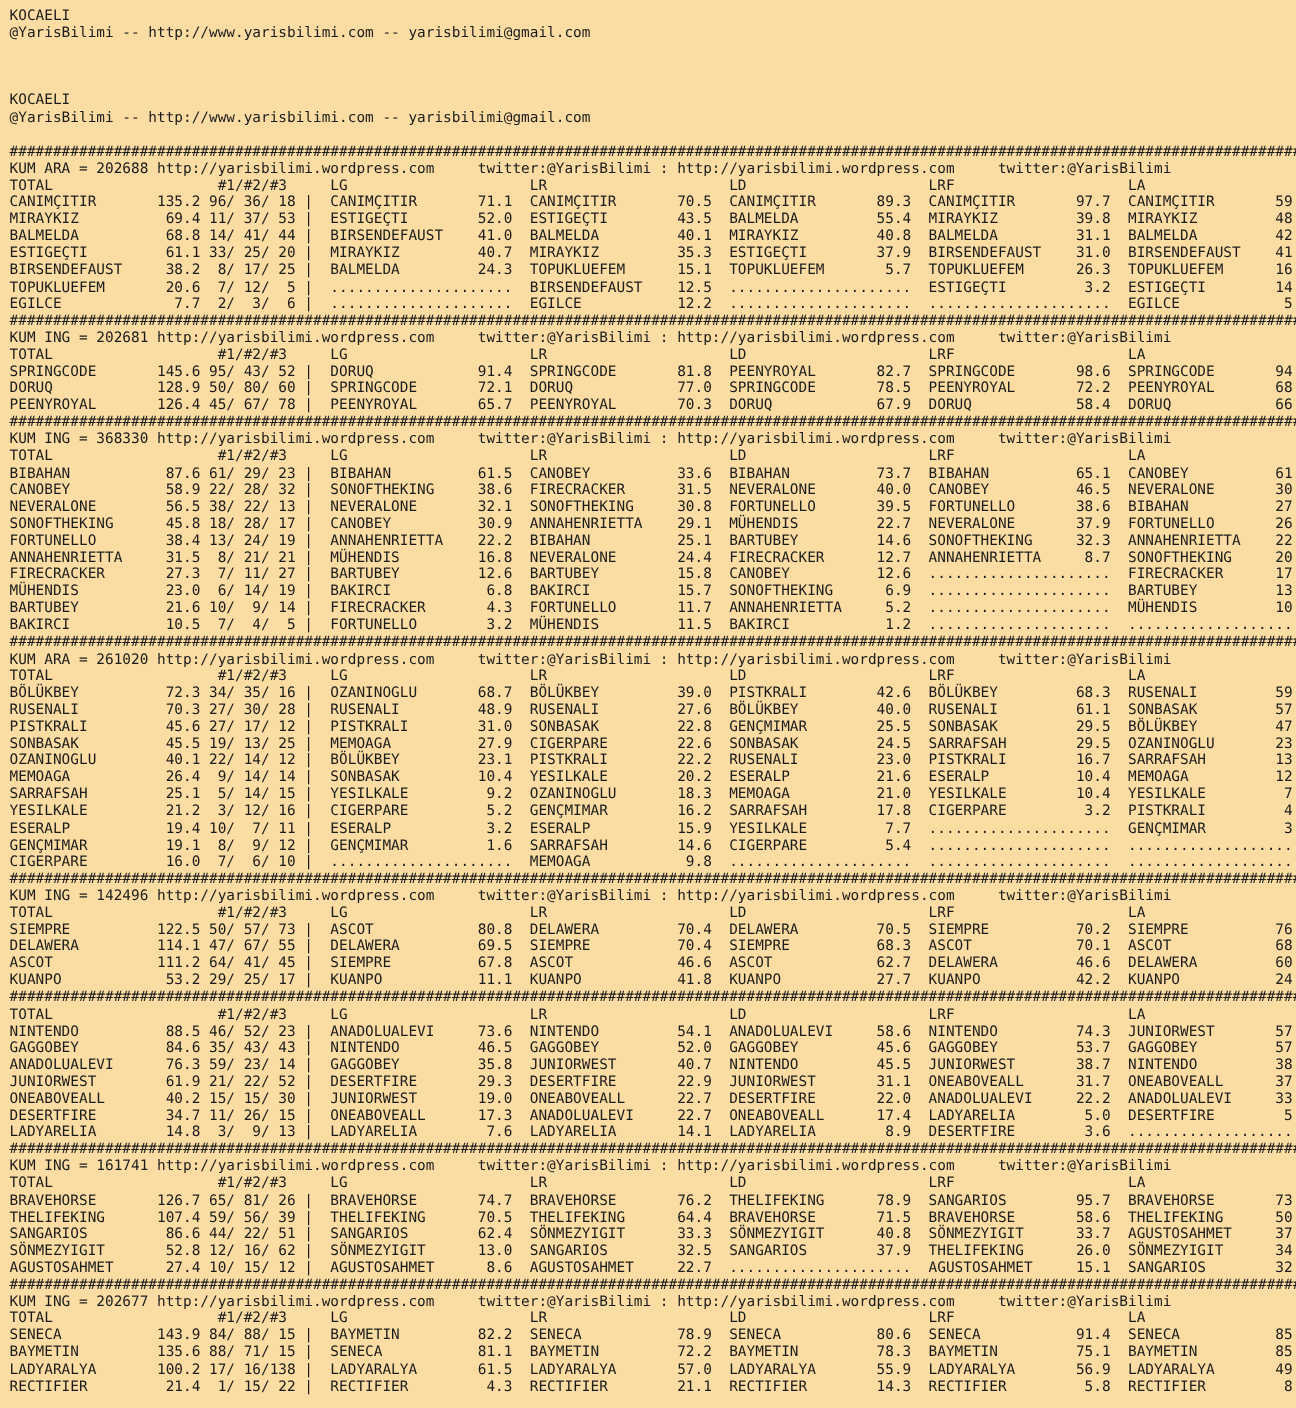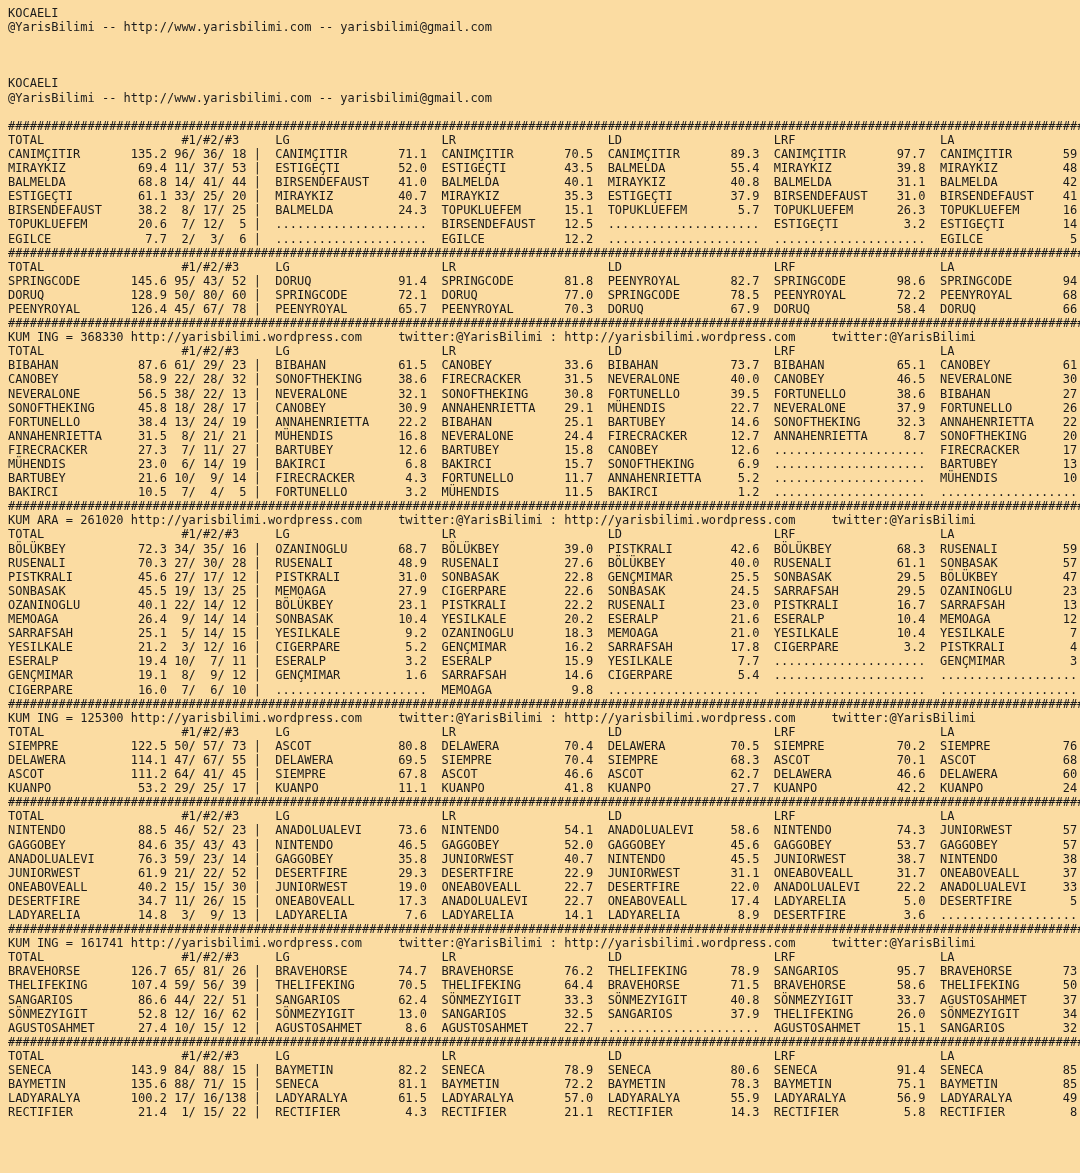--- a/index.html
+++ b/index.html
@@ -23,29 +23,31 @@
 <div class="screen" id="screen">
     <div class="line">KOCAELI</div>
     <div class="line">@YarisBilimi -- http://www.yarisbilimi.com -- yarisbilimi@gmail.com</div>
     <div class="line"> </div>
     <div class="line"> </div>
     <div class="line"> </div>
     <div class="line">KOCAELI</div>
     <div class="line">@YarisBilimi -- http://www.yarisbilimi.com -- yarisbilimi@gmail.com</div>
     <div class="line"> </div>
     <div class="line">#####################################################################################################################################################</div>
+    <div class="line">KUM ARA = 202688 http://yarisbilimi.wordpress.com     twitter:@YarisBilimi : http://yarisbilimi.wordpress.com     twitter:@YarisBilimi</div>
     <div class="line">TOTAL                   #1/#2/#3     LG                     LR                     LD                     LRF                    LA</div>
     <div class="line">CANIMÇITIR       135.2 96/ 36/ 18 |  CANIMÇITIR       71.1  CANIMÇITIR       70.5  CANIMÇITIR       89.3  CANIMÇITIR       97.7  CANIMÇITIR       59.6</div>
     <div class="line">MIRAYKIZ          69.4 11/ 37/ 53 |  ESTIGEÇTI        52.0  ESTIGEÇTI        43.5  BALMELDA         55.4  MIRAYKIZ         39.8  MIRAYKIZ         48.6</div>
     <div class="line">BALMELDA          68.8 14/ 41/ 44 |  BIRSENDEFAUST    41.0  BALMELDA         40.1  MIRAYKIZ         40.8  BALMELDA         31.1  BALMELDA         42.9</div>
     <div class="line">ESTIGEÇTI         61.1 33/ 25/ 20 |  MIRAYKIZ         40.7  MIRAYKIZ         35.3  ESTIGEÇTI        37.9  BIRSENDEFAUST    31.0  BIRSENDEFAUST    41.5</div>
     <div class="line">BIRSENDEFAUST     38.2  8/ 17/ 25 |  BALMELDA         24.3  TOPUKLUEFEM      15.1  TOPUKLUEFEM       5.7  TOPUKLUEFEM      26.3  TOPUKLUEFEM      16.7</div>
     <div class="line">TOPUKLUEFEM       20.6  7/ 12/  5 |  .....................  BIRSENDEFAUST    12.5  .....................  ESTIGEÇTI         3.2  ESTIGEÇTI        14.3</div>
     <div class="line">EGILCE             7.7  2/  3/  6 |  .....................  EGILCE           12.2  .....................  .....................  EGILCE            5.6</div>
     <div class="line">#####################################################################################################################################################</div>
+    <div class="line">KUM ING = 202681 http://yarisbilimi.wordpress.com     twitter:@YarisBilimi : http://yarisbilimi.wordpress.com     twitter:@YarisBilimi</div>
     <div class="line">TOTAL                   #1/#2/#3     LG                     LR                     LD                     LRF                    LA</div>
     <div class="line">SPRINGCODE       145.6 95/ 43/ 52 |  DORUQ            91.4  SPRINGCODE       81.8  PEENYROYAL       82.7  SPRINGCODE       98.6  SPRINGCODE       94.3</div>
     <div class="line">DORUQ            128.9 50/ 80/ 60 |  SPRINGCODE       72.1  DORUQ            77.0  SPRINGCODE       78.5  PEENYROYAL       72.2  PEENYROYAL       68.1</div>
     <div class="line">PEENYROYAL       126.4 45/ 67/ 78 |  PEENYROYAL       65.7  PEENYROYAL       70.3  DORUQ            67.9  DORUQ            58.4  DORUQ            66.8</div>
     <div class="line">#####################################################################################################################################################</div>
     <div class="line">KUM ING = 368330 http://yarisbilimi.wordpress.com     twitter:@YarisBilimi : http://yarisbilimi.wordpress.com     twitter:@YarisBilimi</div>
     <div class="line">TOTAL                   #1/#2/#3     LG                     LR                     LD                     LRF                    LA</div>
     <div class="line">BIBAHAN           87.6 61/ 29/ 23 |  BIBAHAN          61.5  CANOBEY          33.6  BIBAHAN          73.7  BIBAHAN          65.1  CANOBEY          61.5</div>
     <div class="line">CANOBEY           58.9 22/ 28/ 32 |  SONOFTHEKING     38.6  FIRECRACKER      31.5  NEVERALONE       40.0  CANOBEY          46.5  NEVERALONE       30.7</div>
     <div class="line">NEVERALONE        56.5 38/ 22/ 13 |  NEVERALONE       32.1  SONOFTHEKING     30.8  FORTUNELLO       39.5  FORTUNELLO       38.6  BIBAHAN          27.2</div>
@@ -64,21 +66,21 @@
     <div class="line">PISTKRALI         45.6 27/ 17/ 12 |  PISTKRALI        31.0  SONBASAK         22.8  GENÇMIMAR        25.5  SONBASAK         29.5  BÖLÜKBEY         47.7</div>
     <div class="line">SONBASAK          45.5 19/ 13/ 25 |  MEMOAGA          27.9  CIGERPARE        22.6  SONBASAK         24.5  SARRAFSAH        29.5  OZANINOGLU       23.9</div>
     <div class="line">OZANINOGLU        40.1 22/ 14/ 12 |  BÖLÜKBEY         23.1  PISTKRALI        22.2  RUSENALI         23.0  PISTKRALI        16.7  SARRAFSAH        13.6</div>
     <div class="line">MEMOAGA           26.4  9/ 14/ 14 |  SONBASAK         10.4  YESILKALE        20.2  ESERALP          21.6  ESERALP          10.4  MEMOAGA          12.7</div>
     <div class="line">SARRAFSAH         25.1  5/ 14/ 15 |  YESILKALE         9.2  OZANINOGLU       18.3  MEMOAGA          21.0  YESILKALE        10.4  YESILKALE         7.2</div>
     <div class="line">YESILKALE         21.2  3/ 12/ 16 |  CIGERPARE         5.2  GENÇMIMAR        16.2  SARRAFSAH        17.8  CIGERPARE         3.2  PISTKRALI         4.0</div>
     <div class="line">ESERALP           19.4 10/  7/ 11 |  ESERALP           3.2  ESERALP          15.9  YESILKALE         7.7  .....................  GENÇMIMAR         3.2</div>
     <div class="line">GENÇMIMAR         19.1  8/  9/ 12 |  GENÇMIMAR         1.6  SARRAFSAH        14.6  CIGERPARE         5.4  .....................  .....................</div>
     <div class="line">CIGERPARE         16.0  7/  6/ 10 |  .....................  MEMOAGA           9.8  .....................  .....................  .....................</div>
     <div class="line">#####################################################################################################################################################</div>
-    <div class="line">KUM ING = 125300 http://yarisbilimi.wordpress.com     twitter:@YarisBilimi : http://yarisbilimi.wordpress.com     twitter:@YarisBilimi</div>
+    <div class="line">KUM ING = 142496 http://yarisbilimi.wordpress.com     twitter:@YarisBilimi : http://yarisbilimi.wordpress.com     twitter:@YarisBilimi</div>
     <div class="line">TOTAL                   #1/#2/#3     LG                     LR                     LD                     LRF                    LA</div>
     <div class="line">SIEMPRE          122.5 50/ 57/ 73 |  ASCOT            80.8  DELAWERA         70.4  DELAWERA         70.5  SIEMPRE          70.2  SIEMPRE          76.6</div>
     <div class="line">DELAWERA         114.1 47/ 67/ 55 |  DELAWERA         69.5  SIEMPRE          70.4  SIEMPRE          68.3  ASCOT            70.1  ASCOT            68.1</div>
     <div class="line">ASCOT            111.2 64/ 41/ 45 |  SIEMPRE          67.8  ASCOT            46.6  ASCOT            62.7  DELAWERA         46.6  DELAWERA         60.1</div>
     <div class="line">KUANPO            53.2 29/ 25/ 17 |  KUANPO           11.1  KUANPO           41.8  KUANPO           27.7  KUANPO           42.2  KUANPO           24.4</div>
     <div class="line">#####################################################################################################################################################</div>
     <div class="line">TOTAL                   #1/#2/#3     LG                     LR                     LD                     LRF                    LA</div>
     <div class="line">NINTENDO          88.5 46/ 52/ 23 |  ANADOLUALEVI     73.6  NINTENDO         54.1  ANADOLUALEVI     58.6  NINTENDO         74.3  JUNIORWEST       57.3</div>
     <div class="line">GAGGOBEY          84.6 35/ 43/ 43 |  NINTENDO         46.5  GAGGOBEY         52.0  GAGGOBEY         45.6  GAGGOBEY         53.7  GAGGOBEY         57.2</div>
     <div class="line">ANADOLUALEVI      76.3 59/ 23/ 14 |  GAGGOBEY         35.8  JUNIORWEST       40.7  NINTENDO         45.5  JUNIORWEST       38.7  NINTENDO         38.7</div>
@@ -88,18 +90,19 @@
     <div class="line">LADYARELIA        14.8  3/  9/ 13 |  LADYARELIA        7.6  LADYARELIA       14.1  LADYARELIA        8.9  DESERTFIRE        3.6  .....................</div>
     <div class="line">#####################################################################################################################################################</div>
     <div class="line">KUM ING = 161741 http://yarisbilimi.wordpress.com     twitter:@YarisBilimi : http://yarisbilimi.wordpress.com     twitter:@YarisBilimi</div>
     <div class="line">TOTAL                   #1/#2/#3     LG                     LR                     LD                     LRF                    LA</div>
     <div class="line">BRAVEHORSE       126.7 65/ 81/ 26 |  BRAVEHORSE       74.7  BRAVEHORSE       76.2  THELIFEKING      78.9  SANGARIOS        95.7  BRAVEHORSE       73.7</div>
     <div class="line">THELIFEKING      107.4 59/ 56/ 39 |  THELIFEKING      70.5  THELIFEKING      64.4  BRAVEHORSE       71.5  BRAVEHORSE       58.6  THELIFEKING      50.1</div>
     <div class="line">SANGARIOS         86.6 44/ 22/ 51 |  SANGARIOS        62.4  SÖNMEZYIGIT      33.3  SÖNMEZYIGIT      40.8  SÖNMEZYIGIT      33.7  AGUSTOSAHMET     37.9</div>
     <div class="line">SÖNMEZYIGIT       52.8 12/ 16/ 62 |  SÖNMEZYIGIT      13.0  SANGARIOS        32.5  SANGARIOS        37.9  THELIFEKING      26.0  SÖNMEZYIGIT      34.5</div>
     <div class="line">AGUSTOSAHMET      27.4 10/ 15/ 12 |  AGUSTOSAHMET      8.6  AGUSTOSAHMET     22.7  .....................  AGUSTOSAHMET     15.1  SANGARIOS        32.9</div>
     <div class="line">#####################################################################################################################################################</div>
+    <div class="line">KUM ING = 202677 http://yarisbilimi.wordpress.com     twitter:@YarisBilimi : http://yarisbilimi.wordpress.com     twitter:@YarisBilimi</div>
     <div class="line">TOTAL                   #1/#2/#3     LG                     LR                     LD                     LRF                    LA</div>
     <div class="line">SENECA           143.9 84/ 88/ 15 |  BAYMETIN         82.2  SENECA           78.9  SENECA           80.6  SENECA           91.4  SENECA           85.7</div>
     <div class="line">BAYMETIN         135.6 88/ 71/ 15 |  SENECA           81.1  BAYMETIN         72.2  BAYMETIN         78.3  BAYMETIN         75.1  BAYMETIN         85.0</div>
     <div class="line">LADYARALYA       100.2 17/ 16/138 |  LADYARALYA       61.5  LADYARALYA       57.0  LADYARALYA       55.9  LADYARALYA       56.9  LADYARALYA       49.7</div>
     <div class="line">RECTIFIER         21.4  1/ 15/ 22 |  RECTIFIER         4.3  RECTIFIER        21.1  RECTIFIER        14.3  RECTIFIER         5.8  RECTIFIER         8.7</div>
   </div>
 
 </body></html>

